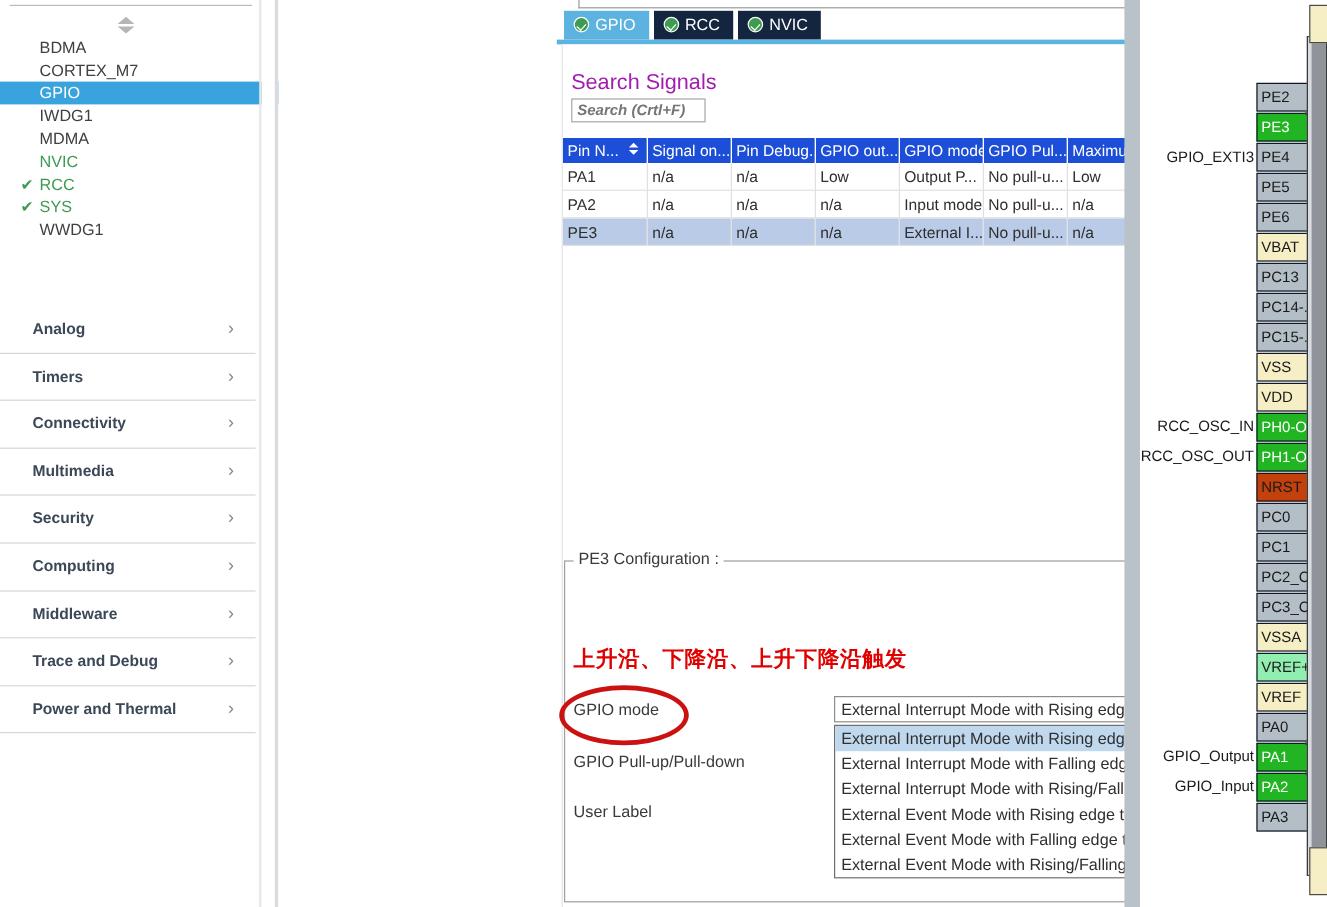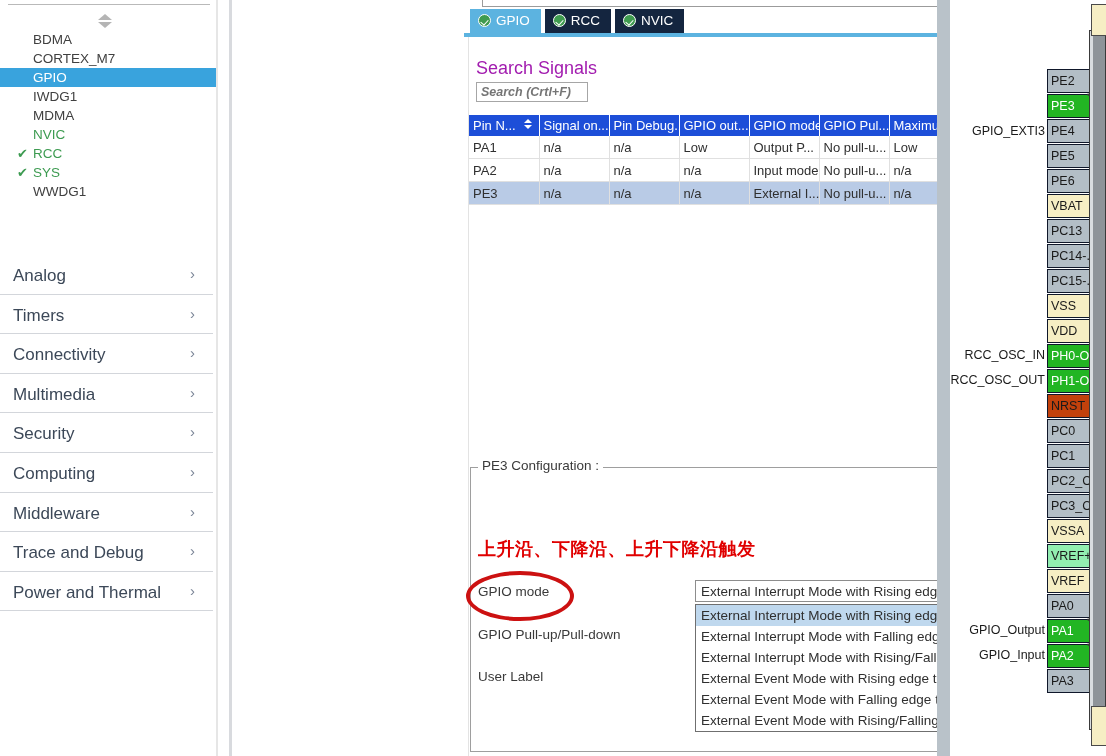--- a/index.html
+++ b/index.html
@@ -21,21 +21,21 @@
   .chev.dn{top:8px;border-top:6px solid #b5b5b5;}
 
   #periph-list{left:0;top:30px;width:217px;}
   .periph{position:relative;height:19px;line-height:19px;padding-left:33px;font-size:13.5px;color:#404040;white-space:nowrap;cursor:default;}
   .periph.sel{background:#39a3dd;color:#ffffff;width:200px;}
   .periph.green{color:#3d9b51;}
   .periph .tick{position:absolute;left:17px;top:0;width:14px;line-height:19px;color:#3d9b51;font-size:13px;font-weight:bold;}
 
   #cat-list{left:0;top:255px;width:213px;}
   .cat{position:relative;height:38.6px;border-bottom:1px solid #d3d6db;cursor:pointer;}
-  .cat .lbl{position:absolute;left:13px;top:11px;font-size:17px;color:#3c4858;white-space:nowrap;}
+  .cat .lbl{position:absolute;left:27px;top:11px;font-size:13px;color:#3c4858;white-space:nowrap;font-weight:bold;}
   .cat .arr{position:absolute;right:18px;top:10px;font-size:15px;color:#7b8597;font-weight:300;}
 
   #sidebar-edge{left:216px;top:0;width:2px;height:756px;background:#e6e6e6;}
   #sidebar-edge2{left:218px;top:0;width:12px;height:756px;background:#ffffff;}
   #sidebar-shadow{left:229px;top:0;width:3px;height:756px;background:#d8dade;}
 
   
   #main{left:232px;top:0;width:706px;height:756px;background:#ffffff;}
 
   

